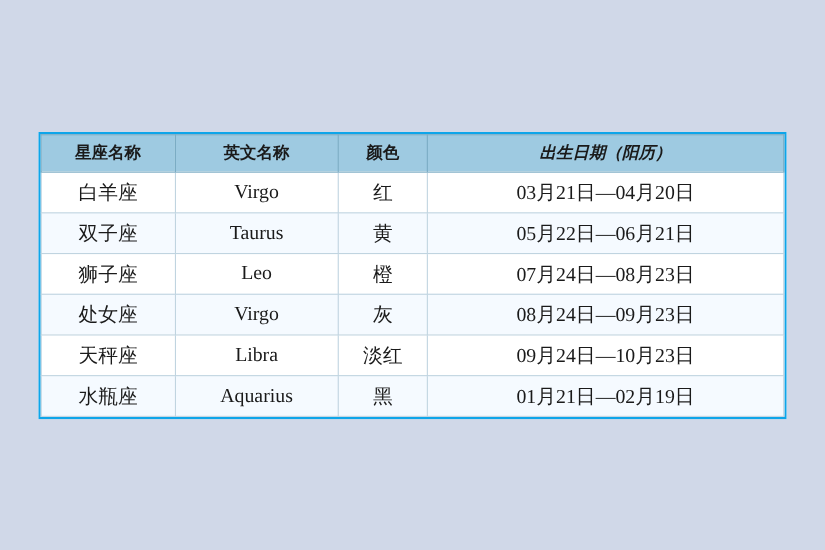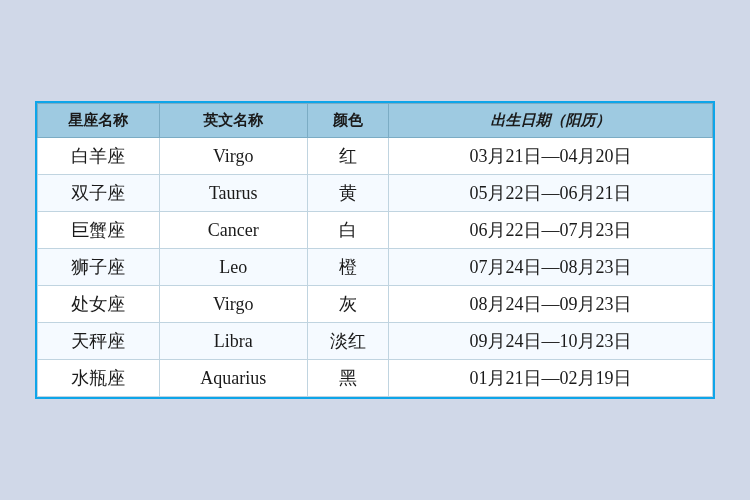--- a/index.html
+++ b/index.html
@@ -83,26 +83,20 @@
           <td>红</td>
           <td>03月21日—04月20日</td>
         </tr>
         <tr>
           <td>双子座</td>
           <td>Taurus</td>
           <td>黄</td>
           <td>05月22日—06月21日</td>
         </tr>
         <tr>
-          <td>巨蟹座</td>
-          <td>Cancer</td>
-          <td>白</td>
-          <td>06月22日—07月23日</td>
-        </tr>
-        <tr>
           <td>狮子座</td>
           <td>Leo</td>
           <td>橙</td>
           <td>07月24日—08月23日</td>
         </tr>
         <tr>
           <td>处女座</td>
           <td>Virgo</td>
           <td>灰</td>
           <td>08月24日—09月23日</td>

